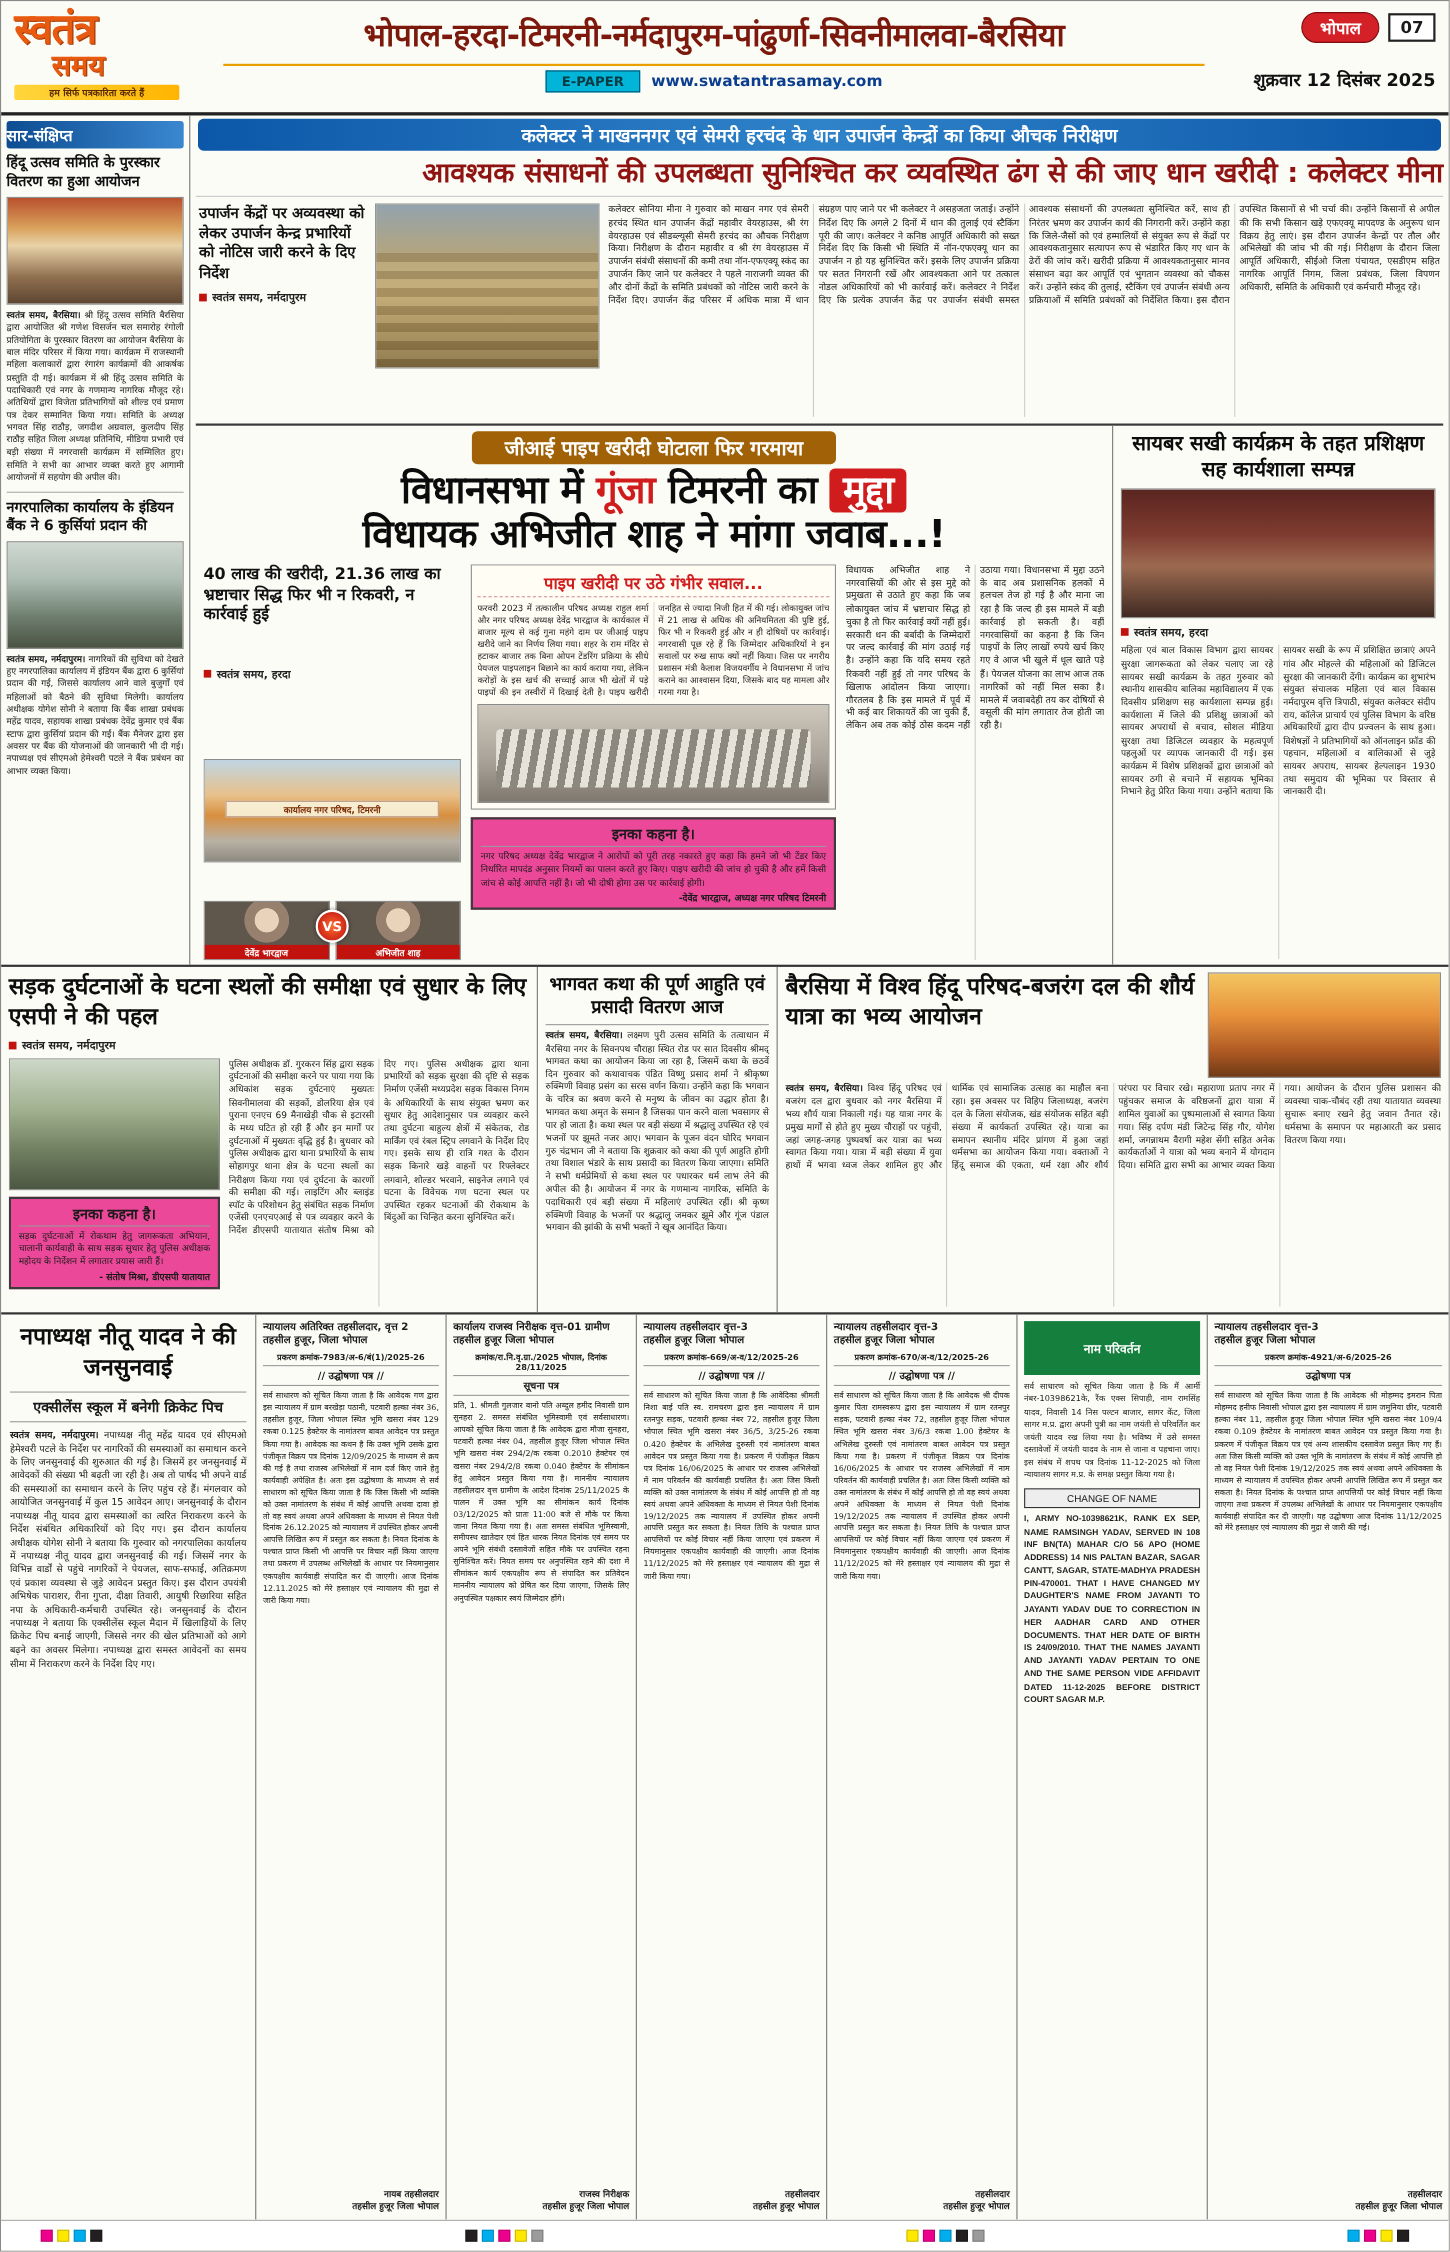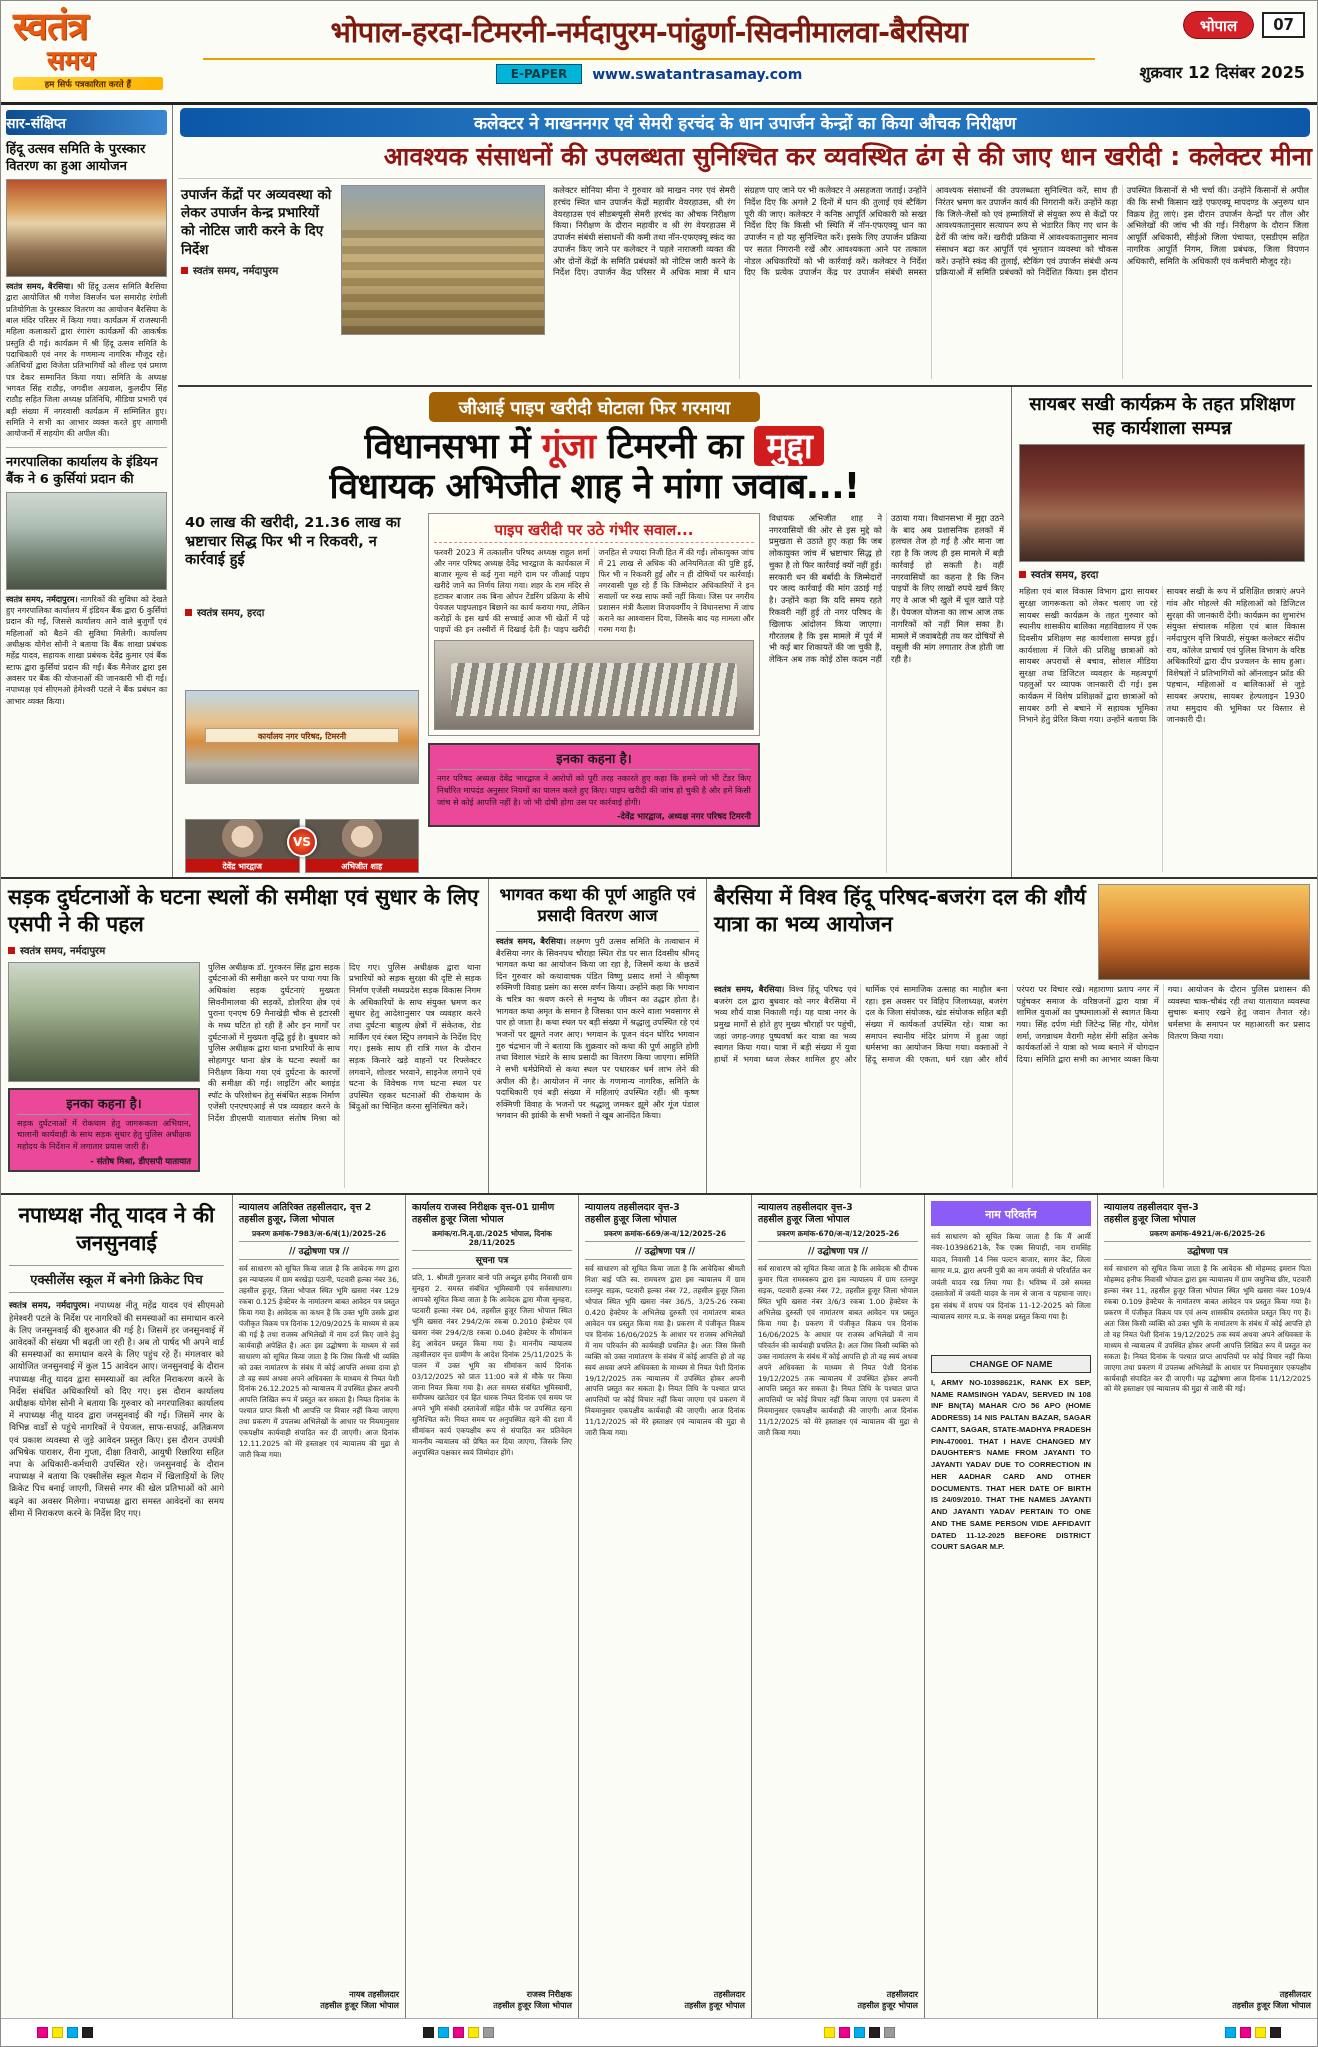--- a/index.html
+++ b/index.html
@@ -118,23 +118,23 @@
   .jan h2 { font-size:21px; font-weight:800; text-align:center; line-height:1.32; color:#0d0d0d; }
   .jan h3 { font-size:13px; font-weight:800; text-align:center; margin:8px 0 6px; border-top:1px solid #999; border-bottom:1px solid #999; padding:4px 0; }
   .jan-body { font-size:8.6px; }
   .notice { width:173px; border-right:1px solid #777; padding:6px 6px; display:flex; flex-direction:column; overflow:hidden; }
   .notice .t1, .notice .t2 { font-weight:800; text-align:left; font-size:9.3px; line-height:1.3; }
   .notice .case { text-align:center; font-size:7.4px; font-weight:bold; margin-top:3px; }
   .notice .proc { text-align:center; font-weight:800; font-size:9px; margin:3px 0 4px; border-top:1px solid #999; border-bottom:1px solid #999; padding:2px 0; }
   .nbody { flex:1; font-size:7.2px; line-height:1.52; text-align:justify; overflow:hidden; }
   .sign { text-align:right; font-weight:800; font-size:8px; margin-top:5px; line-height:1.35; }
   .namechange { width:173px; border-right:1px solid #777; padding:6px; display:flex; flex-direction:column; overflow:hidden; }
-  .nc-title { background:#8b5cf6; color:#fff; text-align:center; font-weight:800; font-size:11px; padding:5px 0; }
+  .nc-title { background:#15803d; color:#fff; text-align:center; font-weight:800; font-size:11px; padding:17px 0; }
   .nc-hi { font-size:7.4px; line-height:1.55; text-align:justify; margin:5px 0 6px; }
-  .nc-en-title { border:1px solid #333; text-align:center; font-weight:700; font-size:9px; padding:3px 0; background:#eee; font-family:"Liberation Sans",sans-serif;margin-top:26px; }
+  .nc-en-title { border:1px solid #333; text-align:center; font-weight:400; font-size:9px; padding:3px 0; background:#eee; font-family:"Liberation Sans",sans-serif; }
   .nc-en { font-size:7.6px; font-weight:bold; text-align:justify; line-height:1.55; margin-top:4px; font-family:"Liberation Sans",sans-serif; }
   .notice.last { flex:1; border-right:none; }
 
   
   .printbar { height:28px; display:flex; align-items:center; justify-content:space-between; padding:0 36px; border-top:1px solid #aaa; background:#fff; }
   .cmyk { display:flex; gap:4px; }
   .sq { width:11px; height:11px; border:0.5px solid rgba(0,0,0,.2); }
   .sq.c{background:#00adee}.sq.m{background:#ec008c}.sq.y{background:#ffe800}.sq.k{background:#231f20}.sq.g{background:#9b9b9b}
 </style>
 </head>

